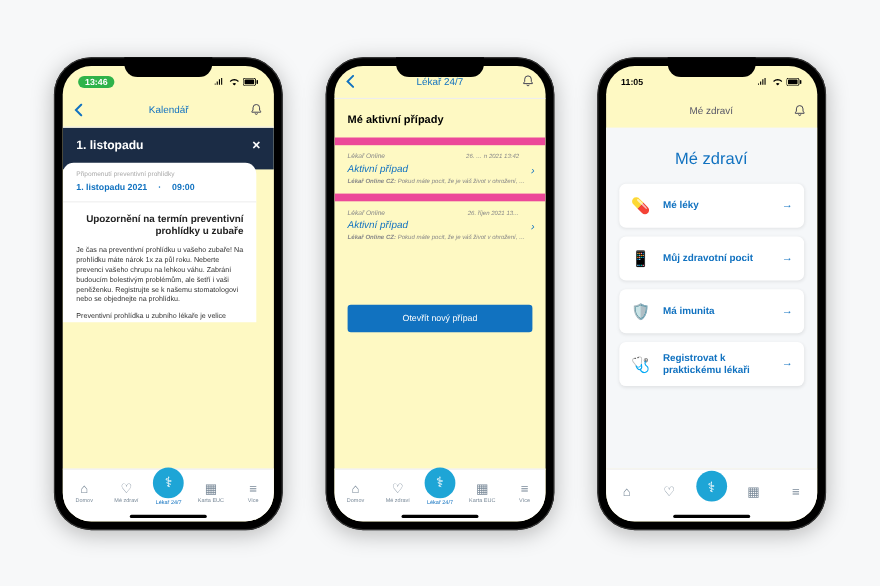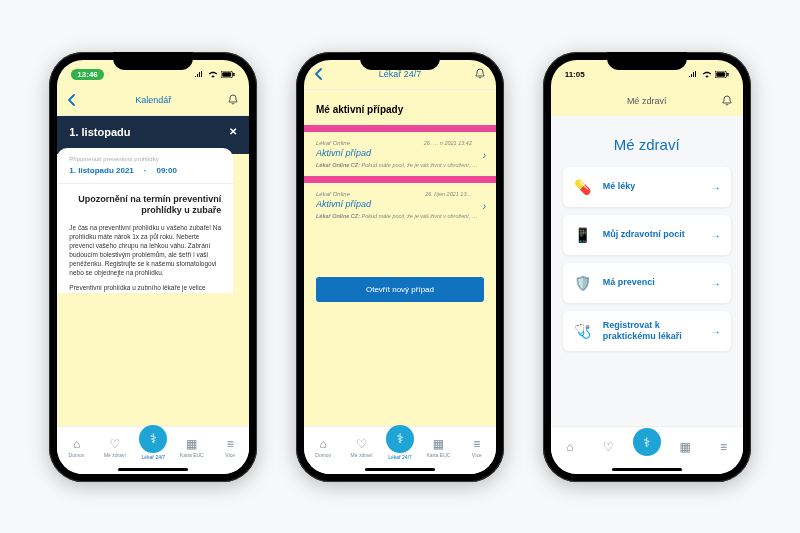--- a/index.html
+++ b/index.html
@@ -347,21 +347,21 @@
         <span class="mi-label">Mé léky</span>
         <span class="mi-arrow">→</span>
       </div>
       <div class="menu-item">
         <span class="mi-icon">📱</span>
         <span class="mi-label">Můj zdravotní pocit</span>
         <span class="mi-arrow">→</span>
       </div>
       <div class="menu-item">
         <span class="mi-icon">🛡️</span>
-        <span class="mi-label">Má prevenci</span>
+        <span class="mi-label">Má imunita</span>
         <span class="mi-arrow">→</span>
       </div>
       <div class="menu-item">
         <span class="mi-icon">🩺</span>
         <span class="mi-label">Registrovat k praktickému lékaři</span>
         <span class="mi-arrow">→</span>
       </div>
     </div>
     <div class="bottom-nav">
       <div class="bn-item">

